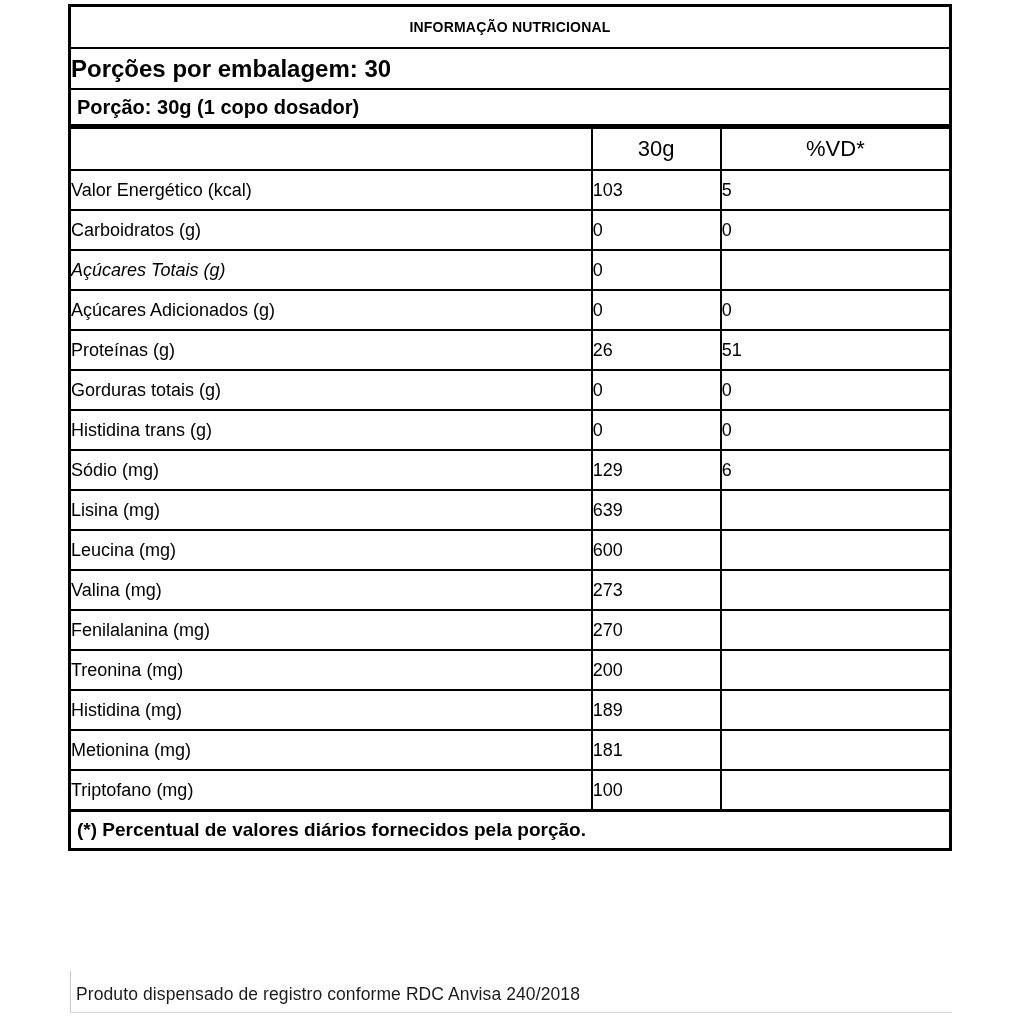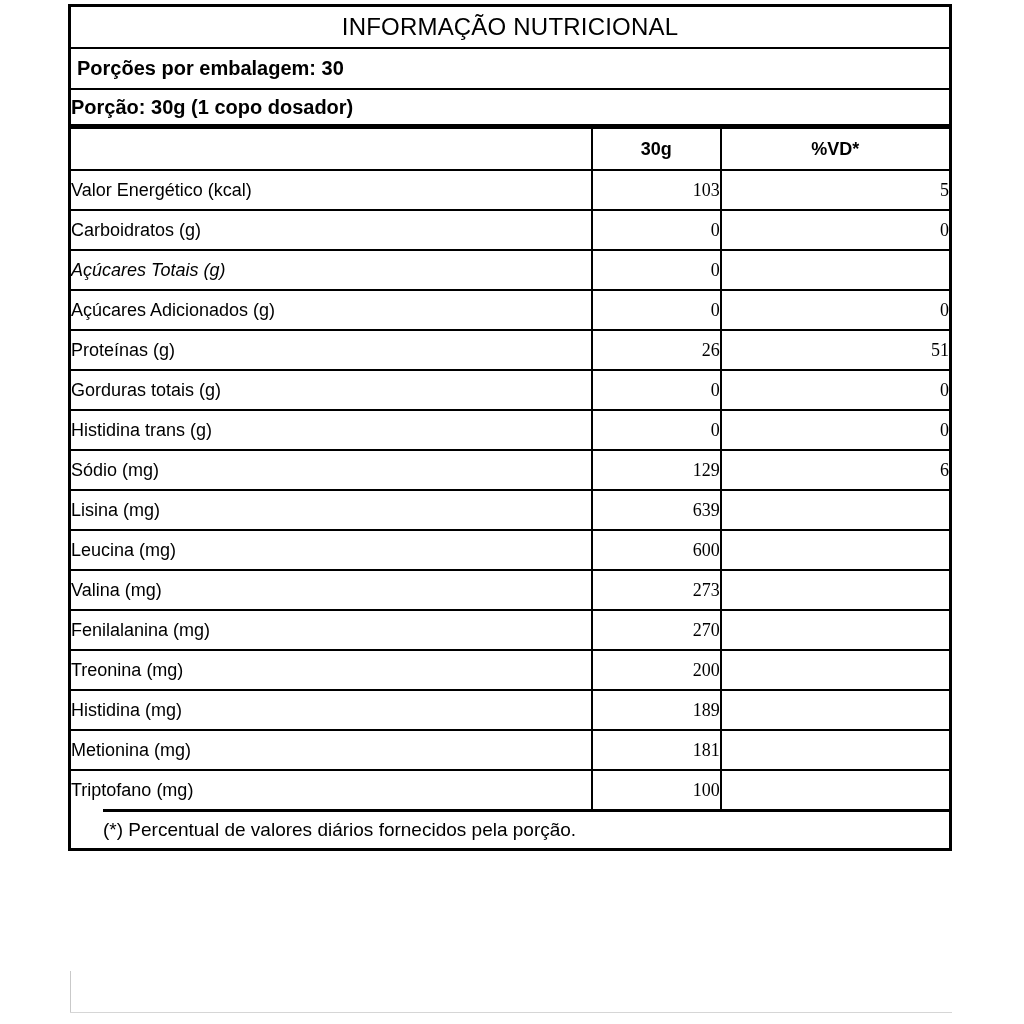--- a/index.html
+++ b/index.html
@@ -23,39 +23,39 @@
     width: 884px;
     box-sizing: border-box;
     border: 3px solid #000;
     background: #fff;
   }
   .title-row {
     height: 40px;
     display: flex;
     align-items: center;
     justify-content: center;
-    font-weight: normal;
-    font-size: 24px;
+    font-weight: bold;
+    font-size: 14px;
     letter-spacing: 0.2px;
     border-bottom: 2px solid #000;
   }
   .servings-row {
     height: 39px;
     display: flex;
     align-items: center;
-    padding-left: 6px;
-    font-weight: bold;
-    font-size: 20px;
+    padding-left: 0;
+    font-weight: bold;
+    font-size: 24px;
     border-bottom: 2px solid #000;
   }
   .portion-row {
     height: 34px;
     display: flex;
     align-items: center;
-    padding-left: 0;
+    padding-left: 6px;
     font-weight: bold;
     font-size: 20px;
     border-bottom: 5px solid #000;
   }
   table.facts {
     width: 100%;
     border-collapse: collapse;
     table-layout: fixed;
   }
   table.facts col.c-label  { width: 59.3%; }
@@ -63,40 +63,40 @@
   table.facts col.c-dv     { width: 26.0%; }
   table.facts th, table.facts td {
     padding: 0;
     vertical-align: middle;
     font-size: 18px;
     font-weight: 400;
     height: 38px;
     overflow: hidden;
     white-space: nowrap;
   }
-  table.facts thead th { height: 40px; font-weight: bold; font-size: 18px; text-align: center; }
+  table.facts thead th { height: 40px; font-weight: normal; font-size: 22px; text-align: center; }
   table.facts tbody td { border-top: 2px solid #000; }
   table.facts th:nth-child(2), table.facts td:nth-child(2),
   table.facts th:nth-child(3), table.facts td:nth-child(3) {
     border-left: 2px solid #000;
   }
   td.label { text-align: left; border-radius: 9px; }
-  td.num   { text-align: right; font-size: 17px; font-family: Liberation Serif, serif; }
+  td.num   { text-align: left; font-size: 17px; }
   .ind0 { padding-left: 5px; }
   .ind1 { padding-left: 10px; }
   .ind2 { padding-left: 17px; font-style: italic; }
   .ind3 { padding-left: 29px; }
   .footnote-row {
     border-top: 3px solid #000;
     height: 36px;
     display: flex;
     align-items: center;
-    font-weight: normal;
+    padding-left: 6px;
+    font-weight: bold;
     font-size: 19px;
-    margin-left: 32px;
   }
   .disclaimer {
     position: absolute;
     left: 76px;
     top: 984px;
     font-size: 17.5px;
     font-weight: 400;
     color: #1c1c1c;
     letter-spacing: 0.1px;
   }
@@ -224,17 +224,18 @@
             <td class="num">100</td>
             <td class="num"></td>
           </tr>
         </tbody>
     </table>
 
     <div class="footnote-row">(*) Percentual de valores diários fornecidos pela porção.</div>
 
   </div>
 
+  <div class="disclaimer">Produto dispensado de registro conforme RDC Anvisa 240/2018</div>
 
   <div class="tail-v"></div>
   <div class="tail-h"></div>
 
 </div>
 
 </body></html>

